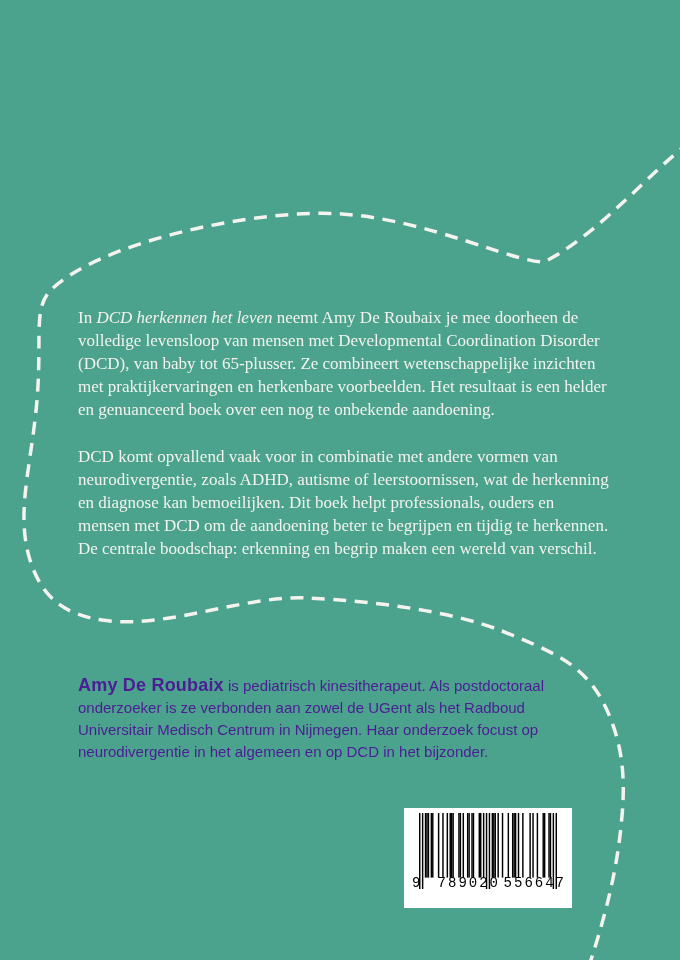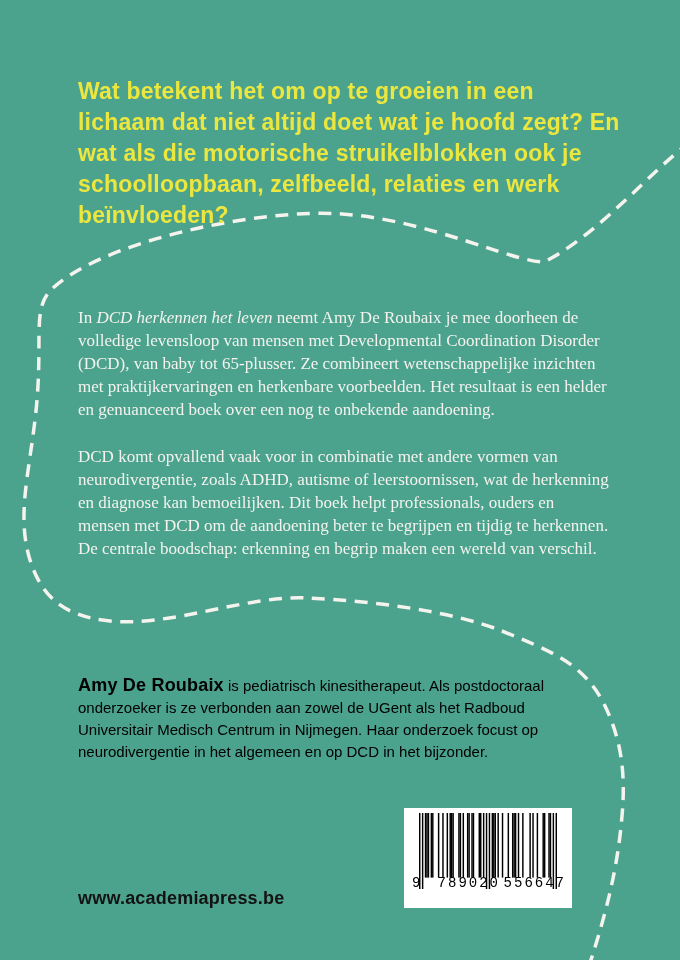--- a/index.html
+++ b/index.html
@@ -20,21 +20,21 @@
     position:absolute;left:78px;top:306px;width:532px;
     font-family:"Liberation Serif","DejaVu Serif",serif;
     font-size:17px;line-height:23px;
     color:#f4f3ee;
   }
   .blurb p{margin:0 0 24px 0;}
   .blurb em{font-style:italic;}
   .bio{
     position:absolute;left:78px;top:674px;width:522px;
     font-size:15px;line-height:22px;
-    color:#000000;
+    color:#4c1d95;
   }
   .bio-name{font-size:18px;font-weight:bold;letter-spacing:0.2px;}
   .website{
     position:absolute;left:78px;top:888px;
     font-size:18px;font-weight:bold;color:#121212;letter-spacing:0.2px;
   }
   .barcode{
     position:absolute;left:404px;top:808px;width:168px;height:100px;
     background:#ffffff;
     box-sizing:border-box;
@@ -66,30 +66,28 @@
              C 32 312 44 345 35 420
              C 28 478 17 518 30 560
              C 41 594 60 616 110 621
              C 172 627 246 595 308 598
              C 372 601 452 611 502 631
              C 548 650 582 662 603 702
              C 621 737 626 772 622 816
              C 618 864 608 908 589 966" fill="none" stroke="#f4f3ee" stroke-width="3.5" stroke-dasharray="13 8.5" stroke-linecap="butt"></path>
   </svg>
 
-  <div class="headline">Wat betekent het om op te groeien in een lichaam dat niet altijd doet wat je hoofd zegt? En wat als die motorische struikelblokken ook je schoolloopbaan, zelfbeeld, relaties en werk beïnvloeden?</div>
 
   <div class="blurb">
     <p><span>In </span><em>DCD herkennen het leven</em><span> neemt Amy De Roubaix je mee doorheen de volledige levensloop van mensen met Developmental Coordination Disorder (DCD), van baby tot 65-plusser. Ze combineert wetenschappelijke inzichten met praktijkervaringen en herkenbare voorbeelden. Het resultaat is een helder en genuanceerd boek over een nog te onbekende aandoening.</span></p>
     <p>DCD komt opvallend vaak voor in combinatie met andere vormen van neurodivergentie, zoals ADHD, autisme of leerstoornissen, wat de herkenning en diagnose kan bemoeilijken. Dit boek helpt professionals, ouders en mensen met DCD om de aandoening beter te begrijpen en tijdig te herkennen. De centrale boodschap: erkenning en begrip maken een wereld van verschil.</p>
   </div>
 
   <div class="bio"><span class="bio-name">Amy De Roubaix</span><span> is pediatrisch kinesitherapeut. Als postdoctoraal onderzoeker is ze verbonden aan zowel de UGent als het Radboud Universitair Medisch Centrum in Nijmegen. Haar onderzoek focust op neurodivergentie in het algemeen en op DCD in het bijzonder.</span></div>
 
-  <div class="website">www.academiapress.be</div>
 
   <div class="barcode">
     <svg id="barcode-bars" viewBox="0 0 95 40" preserveAspectRatio="none" xmlns="http://www.w3.org/2000/svg">
         <rect x="0" y="0" width="1" height="40" fill="#000"></rect>
         <rect x="2" y="0" width="1" height="40" fill="#000"></rect>
         <rect x="4" y="0" width="1" height="34" fill="#000"></rect>
         <rect x="5" y="0" width="1" height="34" fill="#000"></rect>
         <rect x="6" y="0" width="1" height="34" fill="#000"></rect>
         <rect x="8" y="0" width="1" height="34" fill="#000"></rect>
         <rect x="9" y="0" width="1" height="34" fill="#000"></rect>

